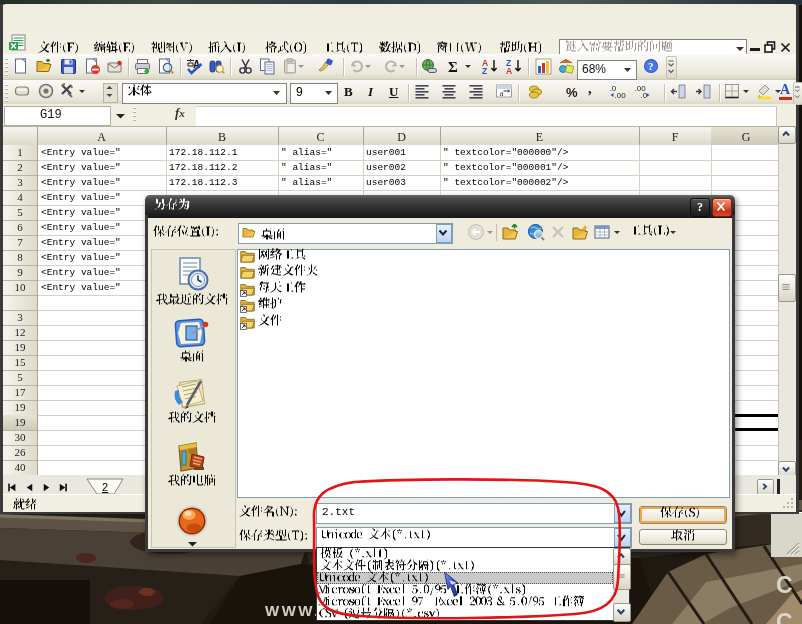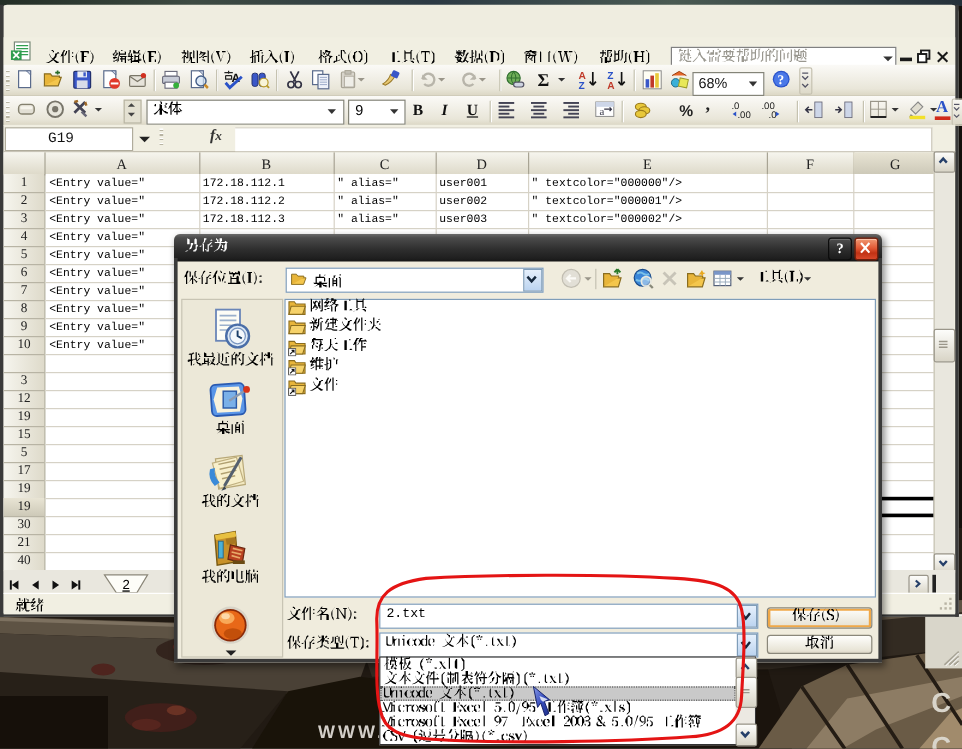--- a/index.html
+++ b/index.html
@@ -380,21 +380,21 @@
 <div style="position:absolute;left:3px;top:291.0px;width:54px;height:15.0px;border-bottom:1px solid #b8b4a4;font:11px 'Liberation Serif',serif;color:#222;text-align:right;line-height:15px">11</div>
 <div style="position:absolute;left:3px;top:306.0px;width:34px;height:15.0px;border-bottom:1px solid #b8b4a4;font:11px 'Liberation Serif',serif;color:#222;text-align:center;line-height:15px">3</div>
 <div style="position:absolute;left:3px;top:321.0px;width:34px;height:15.0px;border-bottom:1px solid #b8b4a4;font:11px 'Liberation Serif',serif;color:#222;text-align:center;line-height:15px">12</div>
 <div style="position:absolute;left:3px;top:336.0px;width:34px;height:15.0px;border-bottom:1px solid #b8b4a4;font:11px 'Liberation Serif',serif;color:#222;text-align:center;line-height:15px">19</div>
 <div style="position:absolute;left:3px;top:351.0px;width:34px;height:15.0px;border-bottom:1px solid #b8b4a4;font:11px 'Liberation Serif',serif;color:#222;text-align:center;line-height:15px">15</div>
 <div style="position:absolute;left:3px;top:366.0px;width:34px;height:15.0px;border-bottom:1px solid #b8b4a4;font:11px 'Liberation Serif',serif;color:#222;text-align:center;line-height:15px">5</div>
 <div style="position:absolute;left:3px;top:381.0px;width:34px;height:15.0px;border-bottom:1px solid #b8b4a4;font:11px 'Liberation Serif',serif;color:#222;text-align:center;line-height:15px">17</div>
 <div style="position:absolute;left:3px;top:396.0px;width:34px;height:15.0px;border-bottom:1px solid #b8b4a4;font:11px 'Liberation Serif',serif;color:#222;text-align:center;line-height:15px">19</div>
 <div style="position:absolute;left:3px;top:411.0px;width:34px;height:15.0px;background:linear-gradient(#e8e4d4,#cdc9b8);border-bottom:1px solid #b8b4a4;font:11px 'Liberation Serif',serif;color:#222;text-align:center;line-height:15px">19</div>
 <div style="position:absolute;left:3px;top:426.0px;width:34px;height:15.0px;border-bottom:1px solid #b8b4a4;font:11px 'Liberation Serif',serif;color:#222;text-align:center;line-height:15px">30</div>
-<div style="position:absolute;left:3px;top:441.0px;width:34px;height:15.0px;border-bottom:1px solid #b8b4a4;font:11px 'Liberation Serif',serif;color:#222;text-align:center;line-height:15px">21</div>
+<div style="position:absolute;left:3px;top:441.0px;width:34px;height:15.0px;border-bottom:1px solid #b8b4a4;font:11px 'Liberation Serif',serif;color:#222;text-align:center;line-height:15px">26</div>
 <div style="position:absolute;left:3px;top:456.0px;width:34px;height:15.0px;border-bottom:1px solid #b8b4a4;font:11px 'Liberation Serif',serif;color:#222;text-align:center;line-height:15px">40</div>
 <div style="position:absolute;left:38px;top:141px;width:743px;height:330px;background:#fff"></div>
 <div style="position:absolute;left:166px;top:141px;width:1px;height:330px;background:#d6d2c6"></div>
 <div style="position:absolute;left:278px;top:141px;width:1px;height:330px;background:#d6d2c6"></div>
 <div style="position:absolute;left:363px;top:141px;width:1px;height:330px;background:#d6d2c6"></div>
 <div style="position:absolute;left:440px;top:141px;width:1px;height:330px;background:#d6d2c6"></div>
 <div style="position:absolute;left:639px;top:141px;width:1px;height:330px;background:#d6d2c6"></div>
 <div style="position:absolute;left:711px;top:141px;width:1px;height:330px;background:#d6d2c6"></div>
 <div style="position:absolute;left:781px;top:141px;width:1px;height:330px;background:#d6d2c6"></div>
 <div style="position:absolute;left:38px;top:156.0px;width:743px;height:1px;background:#d6d2c6"></div>

